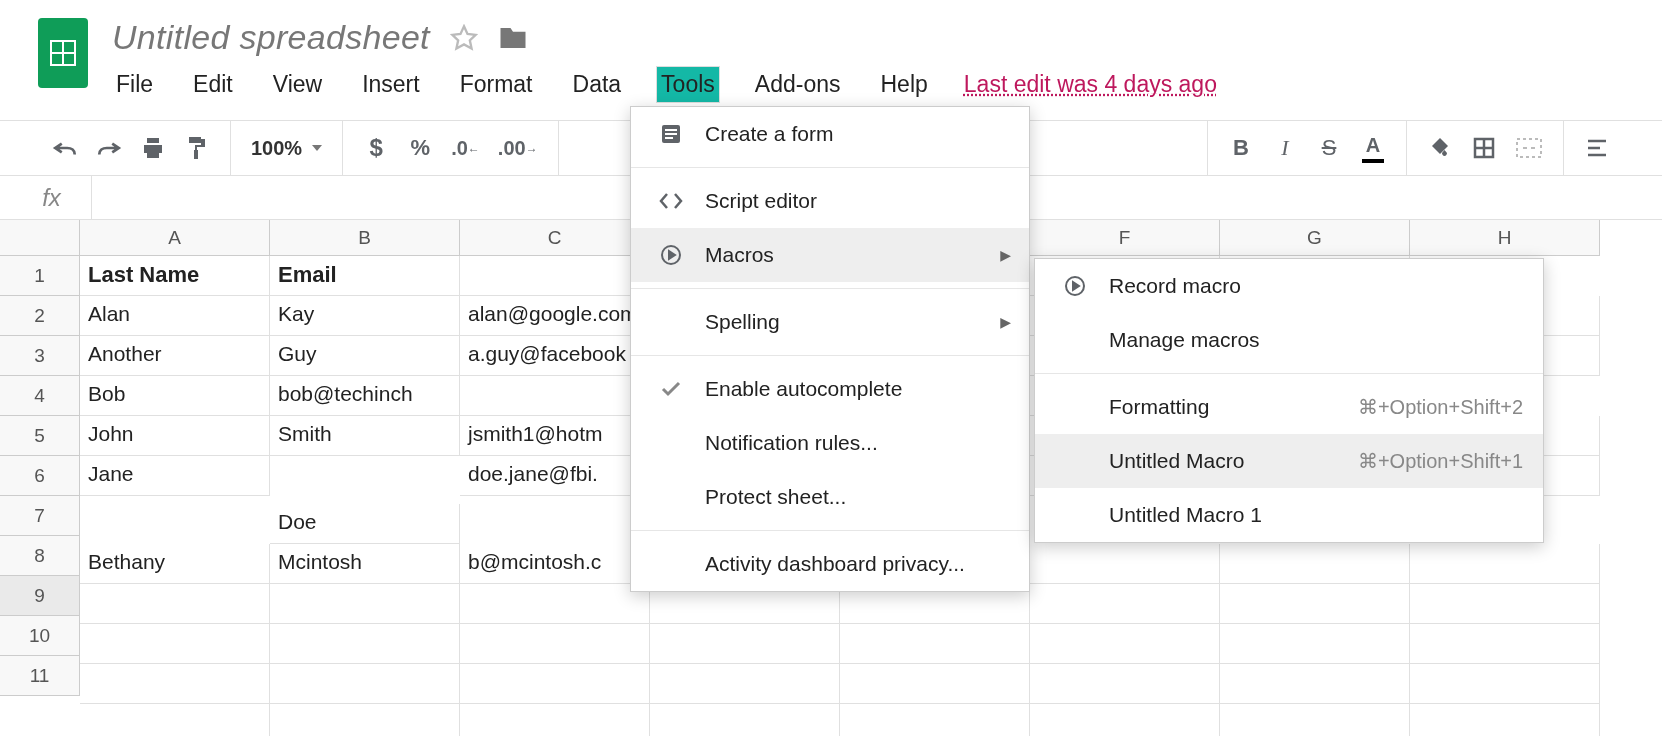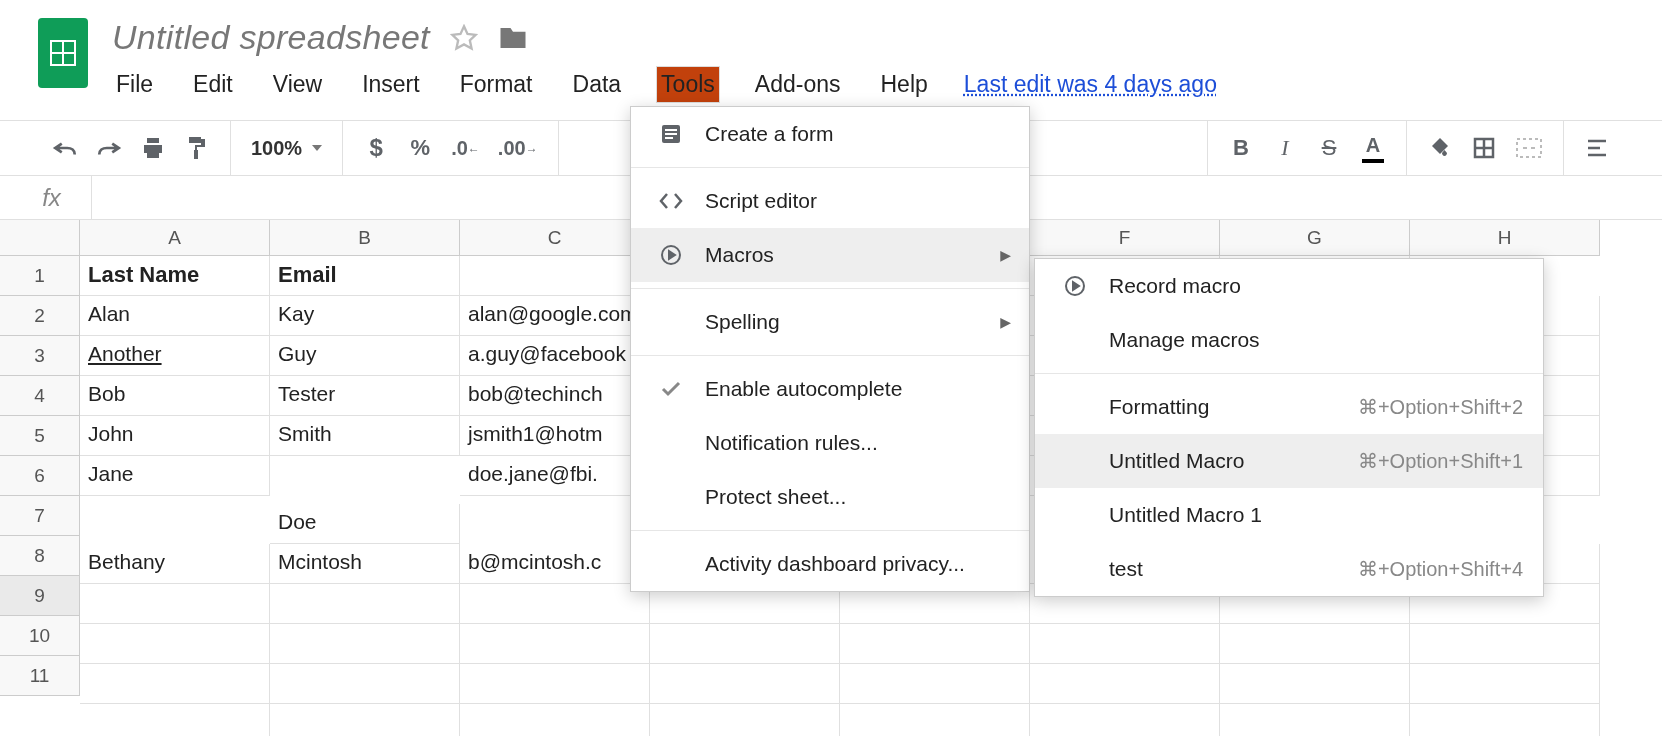--- a/index.html
+++ b/index.html
@@ -13,22 +13,22 @@
     linear-gradient(#fff,#fff), linear-gradient(#fff,#fff);
     background-size: 26px 2px, 26px 2px, 26px 2px, 2px 26px, 2px 26px, 2px 26px;
     background-position: 0 0, 0 12px, 0 24px, 0 0, 12px 0, 24px 0;
     background-repeat:no-repeat; }
   .title-area { display:flex; flex-direction:column; gap:10px; }
   .title-row { display:flex; align-items:center; gap:20px; }
   .doc-title { font-size:34px; font-style:italic; color:#777; letter-spacing:0.3px; }
   .star-icon svg, .folder-icon svg { display:block; }
   .menubar { display:flex; gap:32px; align-items:center; font-size:23px; color:#222; }
   .menubar .menuitem { cursor:pointer; padding: 4px 4px; }
-  .menubar .menuitem.active { box-shadow: 0 0 0 1px #ddd; background:#c2410c; }
-  .last-edit { color:#1d4ed8; text-decoration: underline dotted; }
+  .menubar .menuitem.active { box-shadow: 0 0 0 1px #ddd; background:#14b8a6; }
+  .last-edit { color:#be185d; text-decoration: underline dotted; }
 
   .toolbar { margin-top:18px; height:56px; border-top:1px solid #e0e0e0; border-bottom:1px solid #e0e0e0; display:flex; align-items:center; padding:0 38px; gap:6px; }
   .tb-group { display:flex; align-items:center; gap:18px; padding:0 14px; height:100%; }
   .tb-sep { width:1px; height:56px; background:#e0e0e0; }
   .tb-btn { color:#5f6368; display:flex; align-items:center; justify-content:center; min-width:26px; height:30px; cursor:pointer; }
   .zoom { font-size:20px; font-weight:600; color:#333; display:flex; align-items:center; gap:10px; }
   .caret { width:0; height:0; border-left:5px solid transparent; border-right:5px solid transparent; border-top:6px solid #777; }
 
   .fxbar { height:44px; border-bottom:1px solid #e0e0e0; display:flex; align-items:center;padding-left:12px; }
   .fx-label { width:80px; display:flex; align-items:center; justify-content:center; font-style:italic; font-size:24px; color:#888; border-right:1px solid #e0e0e0; height:100%; }
@@ -222,32 +222,31 @@
           <div class="cell" style="width: 190px; height: 40px;">Alan</div>
           <div class="cell" style="width: 190px; height: 40px;">Kay</div>
           <div class="cell" style="width: 190px; height: 40px;">alan@google.com</div>
           <div class="cell" style="width: 190px; height: 40px;"></div>
           <div class="cell" style="width: 190px; height: 40px;"></div>
           <div class="cell" style="width: 190px; height: 40px;"></div>
           <div class="cell" style="width: 190px; height: 40px;"></div>
           <div class="cell" style="width: 190px; height: 40px;"></div>
         </div>
         <div class="cells">
-          <div class="cell" style="width: 190px; height: 40px; text-decoration: underline;">Another</div>
+          <div class="cell" style="width: 190px; height: 40px;">Another</div>
           <div class="cell" style="width: 190px; height: 40px;">Guy</div>
           <div class="cell" style="width: 190px; height: 40px;">a.guy@facebook</div>
           <div class="cell" style="width: 190px; height: 40px;"></div>
           <div class="cell" style="width: 190px; height: 40px;"></div>
           <div class="cell" style="width: 190px; height: 40px;"></div>
           <div class="cell" style="width: 190px; height: 40px;"></div>
           <div class="cell" style="width: 190px; height: 40px;"></div>
         </div>
         <div class="cells">
           <div class="cell" style="width: 190px; height: 40px;">Bob</div>
-          <div class="cell" style="width: 190px; height: 40px;">Tester</div>
           <div class="cell" style="width: 190px; height: 40px;">bob@techinch</div>
           <div class="cell" style="width: 190px; height: 40px;"></div>
           <div class="cell" style="width: 190px; height: 40px;"></div>
           <div class="cell" style="width: 190px; height: 40px;"></div>
           <div class="cell" style="width: 190px; height: 40px;"></div>
           <div class="cell" style="width: 190px; height: 40px;"></div>
         </div>
         <div class="cells">
           <div class="cell" style="width: 190px; height: 40px;">John</div>
           <div class="cell" style="width: 190px; height: 40px;">Smith</div>
@@ -405,18 +404,13 @@
     </div>
     <div class="dropdown-item hov">
       <span class="icon-slot"></span>
       <span>Untitled Macro</span>
       <span class="sub-shortcut">⌘+Option+Shift+1</span>
     </div>
     <div class="dropdown-item">
       <span class="icon-slot"></span>
       <span>Untitled Macro 1</span>
     </div>
-    <div class="dropdown-item">
-      <span class="icon-slot"></span>
-      <span>test</span>
-      <span class="sub-shortcut">⌘+Option+Shift+4</span>
-    </div>
   </div>
 
 </body></html>

